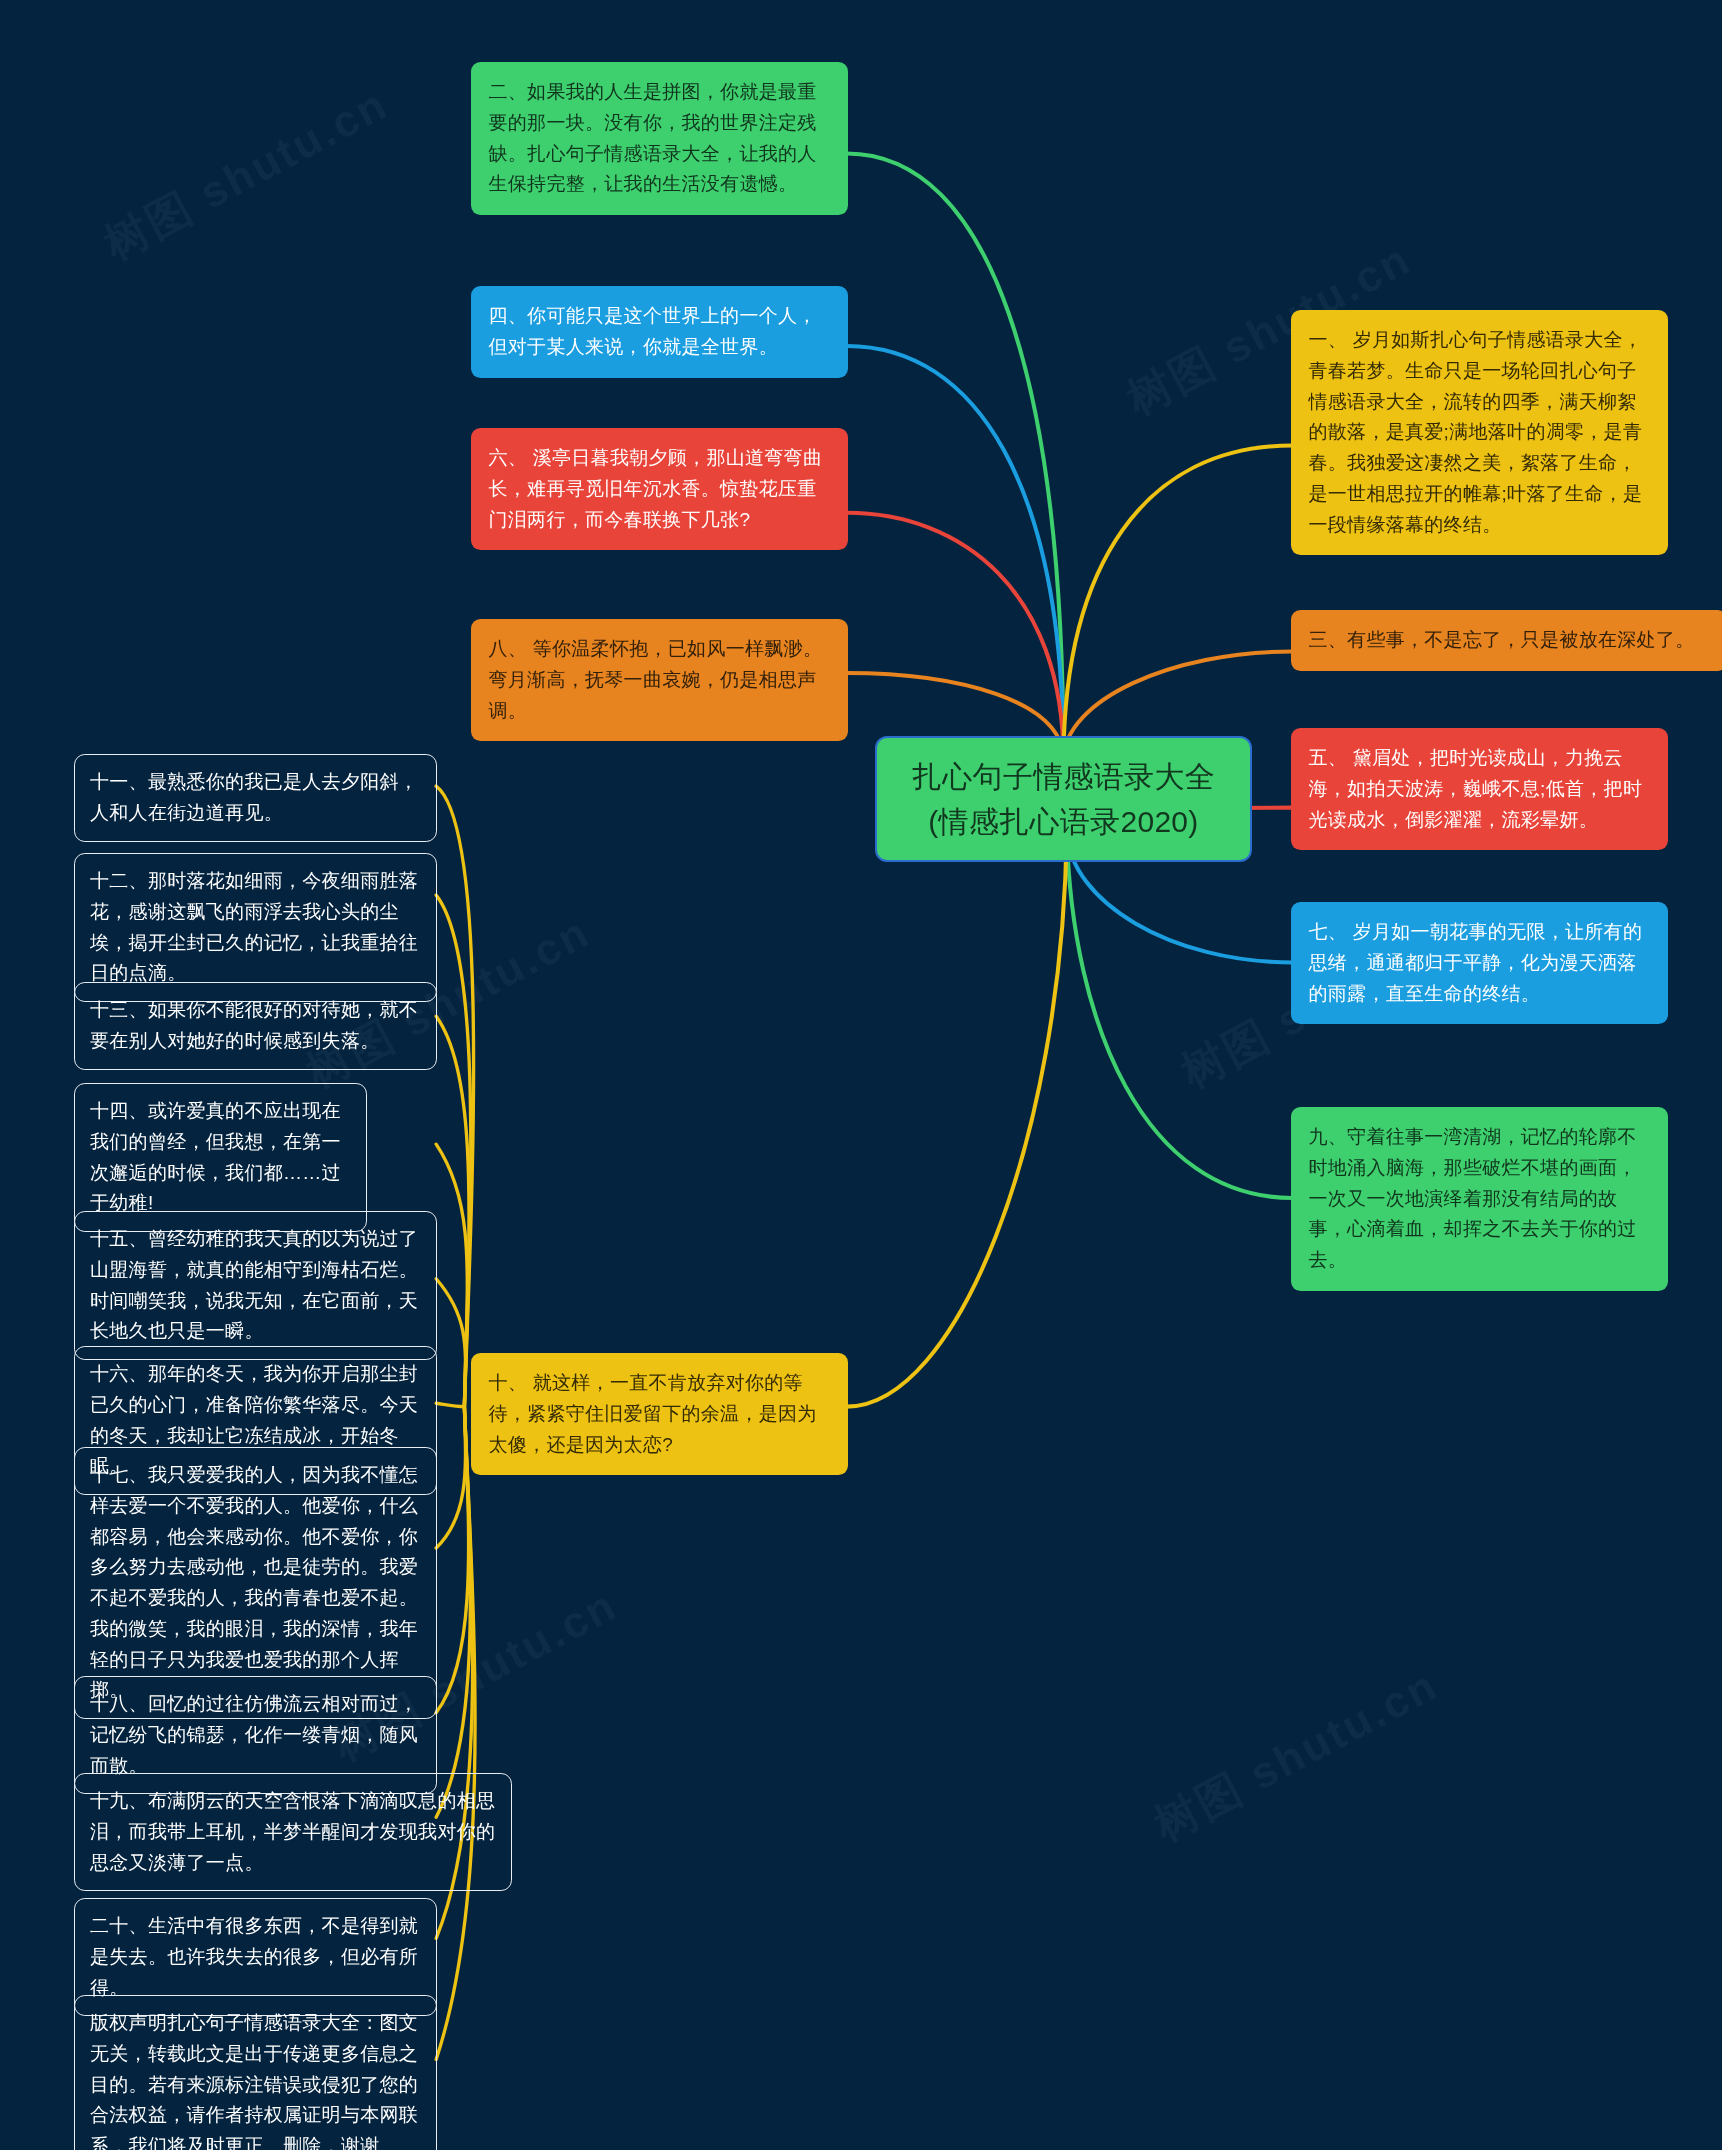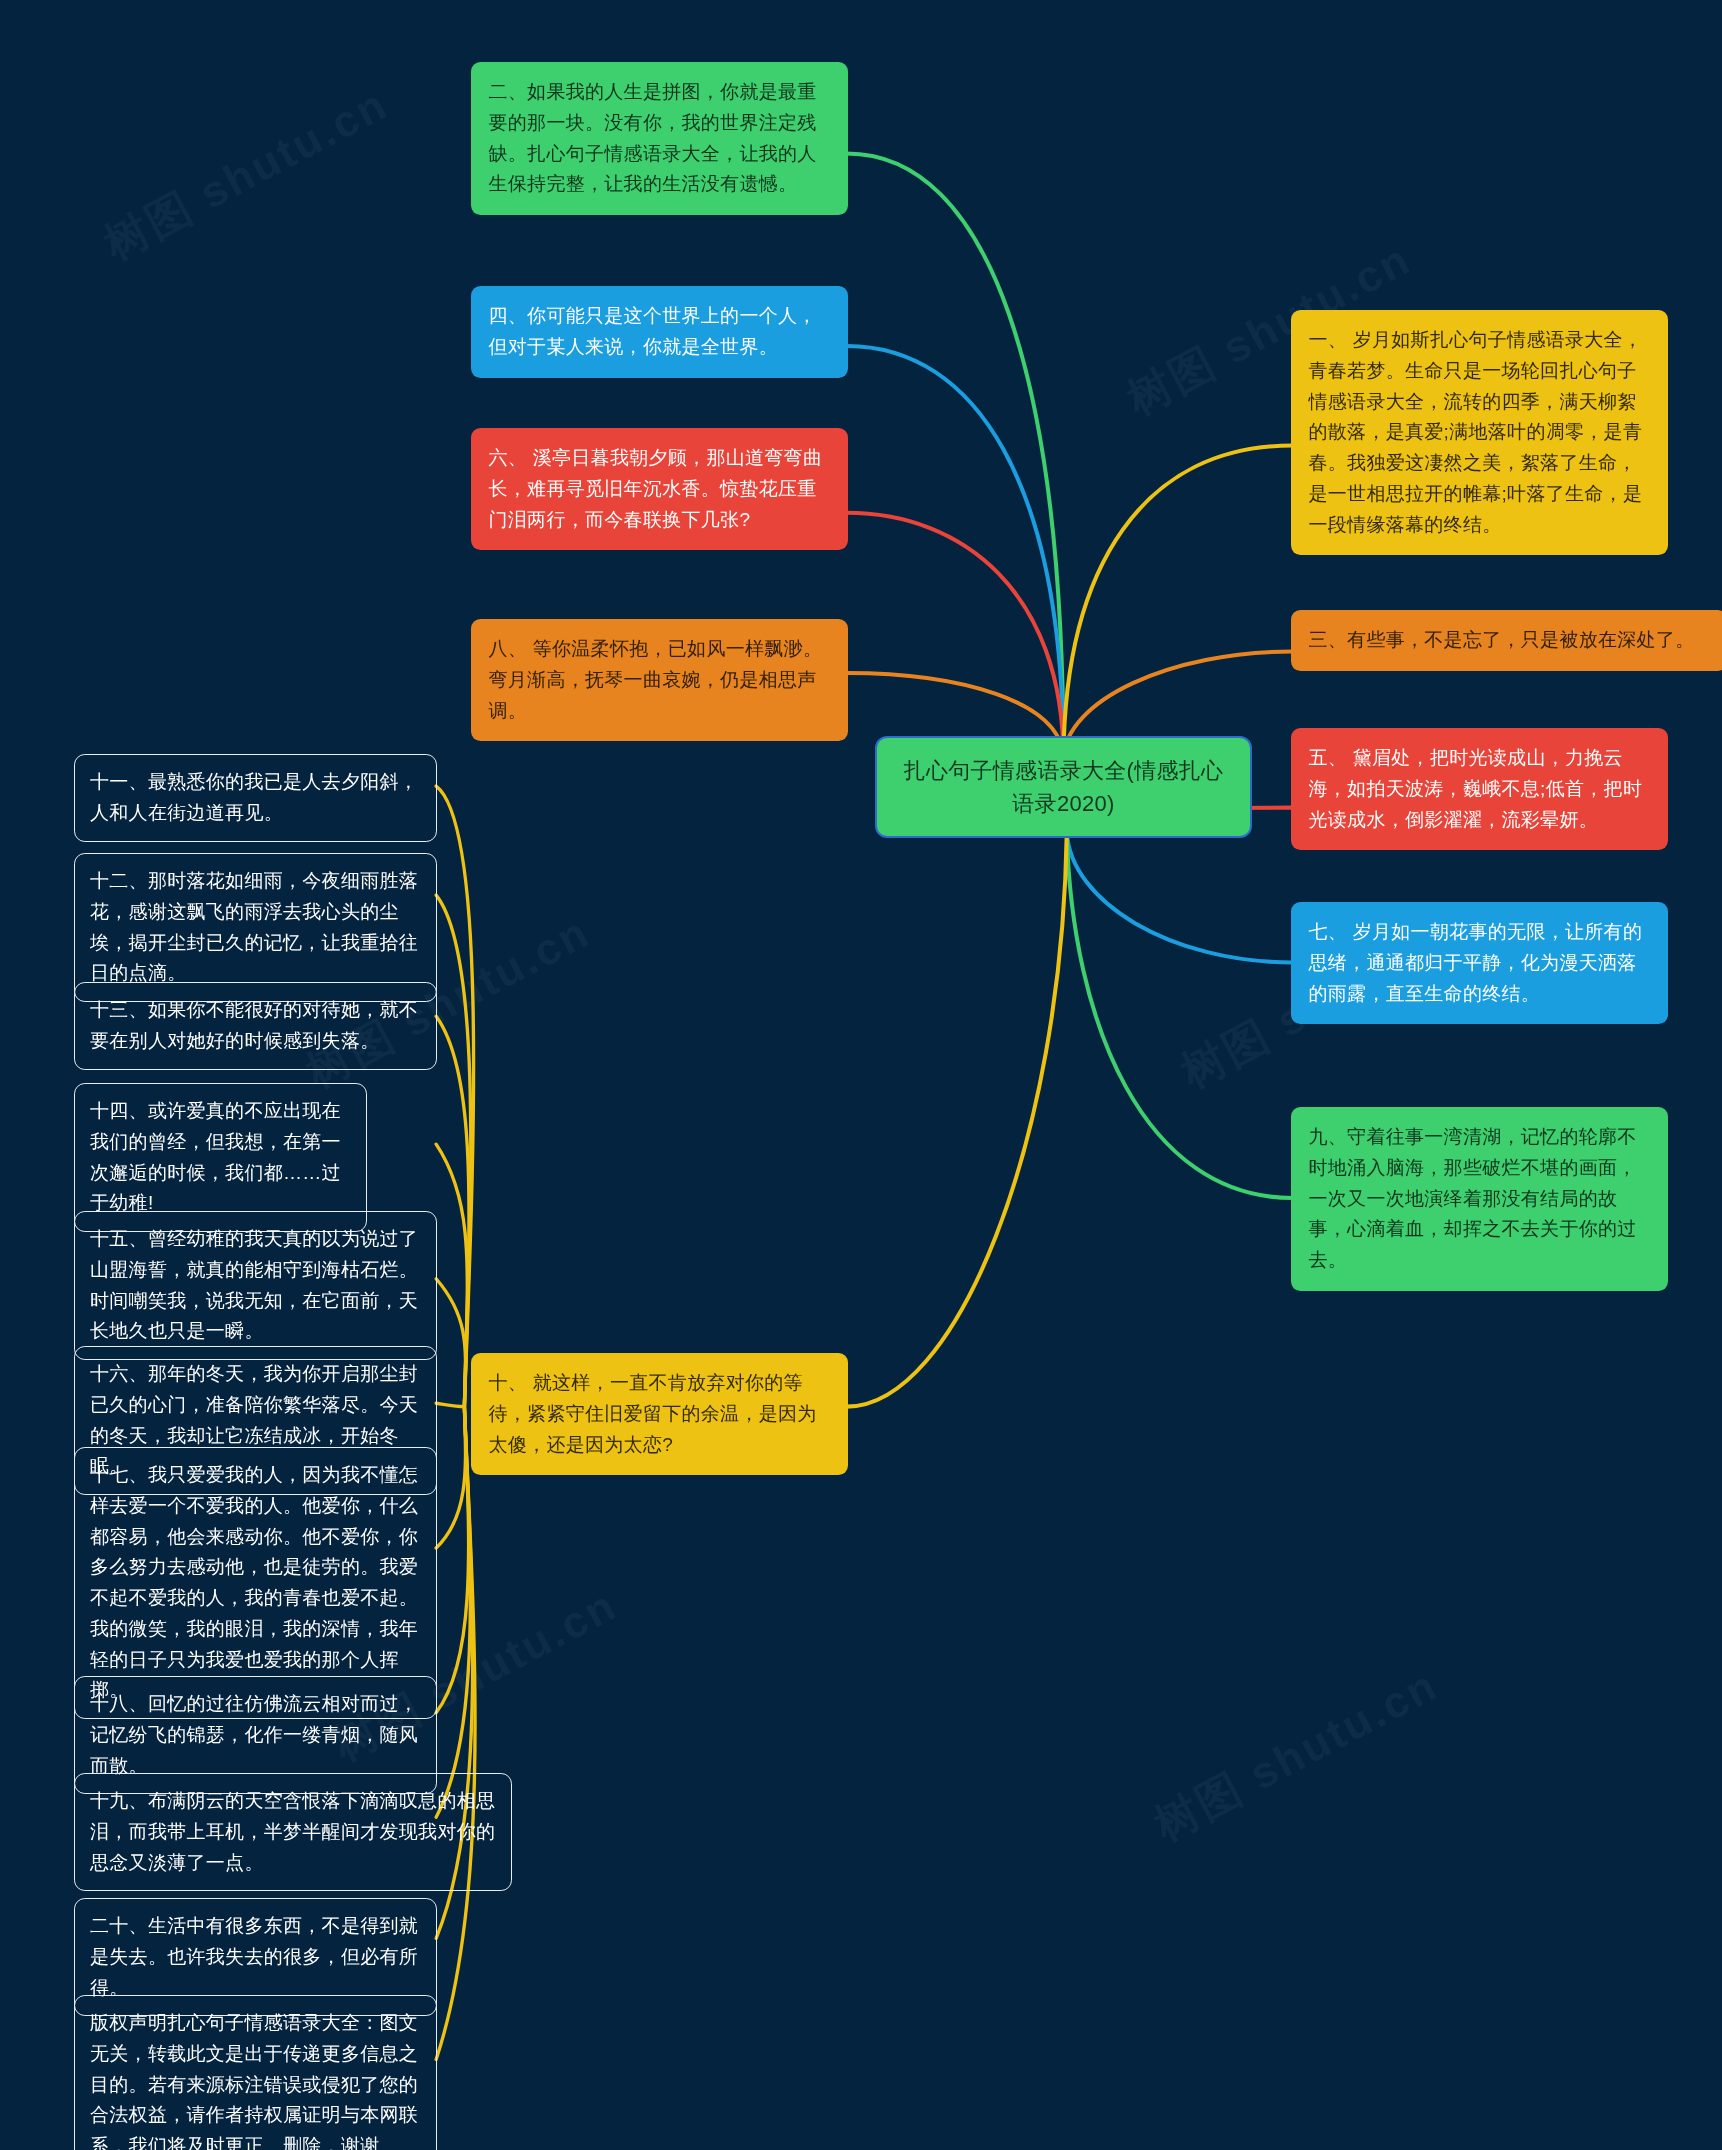--- a/index.html
+++ b/index.html
@@ -20,21 +20,21 @@
   .node{
     position:absolute;box-sizing:border-box;
     border-radius:9.4px;padding:15px 17.5px;
     line-height:1.62;letter-spacing:0.3px;
     word-break:break-all;
   }
   .node.root{
     border-radius:12px;
     background:#3ecf6e;color:#11381f;
     border:2px solid #2b6ccd;
-    font-size:22px;line-height:1.5;text-align:center;
+    font-size:30px;line-height:1.5;text-align:center;
     padding:16px 26px;
   }
   .n-green{background:#3ecf6e;color:#10351d;}
   .n-blue{background:#1b9ee0;color:#ffffff;}
   .n-red{background:#e8443a;color:#ffffff;}
   .n-orange{background:#e8841f;color:#33200a;}
   .n-yellow{background:#edc213;color:#342b05;}
   .n-ghost{
     background:transparent;color:#ffffff;
     border:1.3px solid #e9eef4;border-radius:10.8px;

